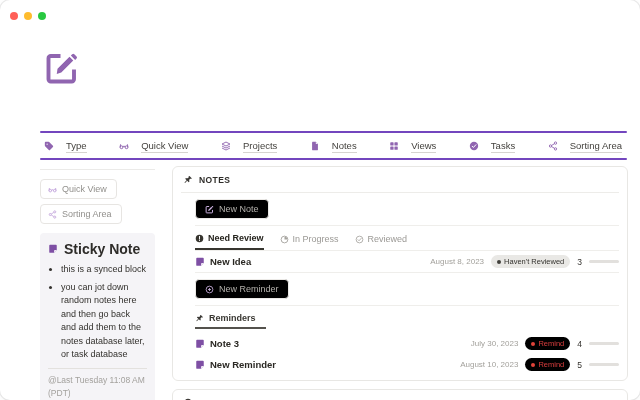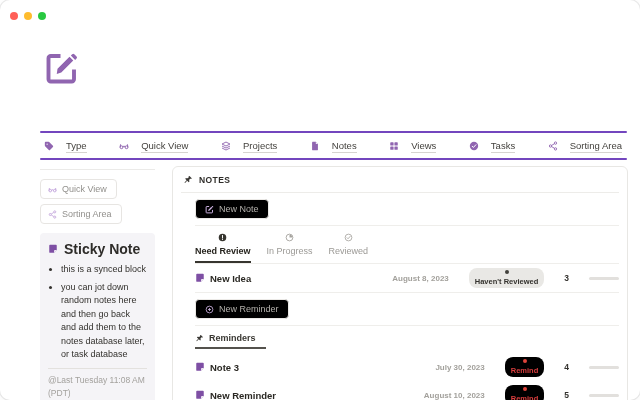--- a/index.html
+++ b/index.html
@@ -50,30 +50,30 @@
   .card-head svg { width:10px; height:10px; color:#3b3935; }
   .card-rule { height:1px; background:#edece9; margin:0 8px; }
   .card-body { margin:0 8px 0 22px; padding-bottom:5px; }
   .ghost-btn { display:flex; width:fit-content; gap:5px; align-items:center;
     border:1px solid #eceae7; border-radius:4px; padding:4px 9px; margin:6px 0;
     font-size:9px; color:#b4b1ac; background:#000000; }
   .ghost-btn svg { width:9px; height:9px; color:#cdb2e2; }
   .rdiv { height:1px; background:#efeeeb; }
   .status-tabs { display:flex; gap:16px; margin-top:7px; }
   .stab { display:flex; gap:4px; align-items:center; font-size:9px; color:#9b9995;
-    padding-bottom:5px; cursor:pointer;flex-direction:column; }
+    padding-bottom:5px; cursor:pointer; }
   .stab svg { width:9px; height:9px; color:#a5a39e; }
   .stab.active { color:#27251f; font-weight:700; border-bottom:2px solid #37352f; }
   .stab.active svg { color:#37352f; }
   .row { display:flex; align-items:center; gap:6px; padding:4px 0; }
   .row-title { display:flex; gap:5px; align-items:center; font-size:9.5px; font-weight:700; color:#2a2823; }
   .row-title svg { width:10px; height:10px; color:#7e4fa4; flex:none; }
-  .row-right { margin-left:auto; display:flex; gap:20px; align-items:center;font-weight:bold; }
+  .row-right { margin-left:auto; display:flex; gap:7px; align-items:center; }
   .date { font-size:8px; color:#a3a19c; }
-  .pill { display:flex; gap:3px; align-items:center; font-size:7.5px; border-radius:8px; padding:2px 6px; white-space:nowrap;flex-direction:column; }
+  .pill { display:flex; gap:3px; align-items:center; font-size:7.5px; border-radius:8px; padding:2px 6px; white-space:nowrap; }
   .pill .dot { width:4px; height:4px; border-radius:50%; flex:none; }
   .pill.gray { background:#e9e8e5; color:#34322e; } .pill.gray .dot { background:#41403b; }
   .pill.red { background:#000000; color:#db3e3e; } .pill.red .dot { background:#e0443a; }
   .count { font-size:8.5px; color:#34322e; }
   .bar { width:30px; height:3px; border-radius:2px; background:#e2e0dd; overflow:hidden; }
   .bar-fill { height:100%; background:#9065b0; border-radius:2px; }
   .sub-head { display:flex; gap:5px; align-items:center; width:fit-content; margin-top:7px;
     font-size:9px; font-weight:600; color:#3a3833; padding:0 10px 4px 0; border-bottom:2px solid #54524d; }
   .sub-head svg { width:9px; height:9px; color:#3b3935; }
   .mt4{margin-top:4px}

